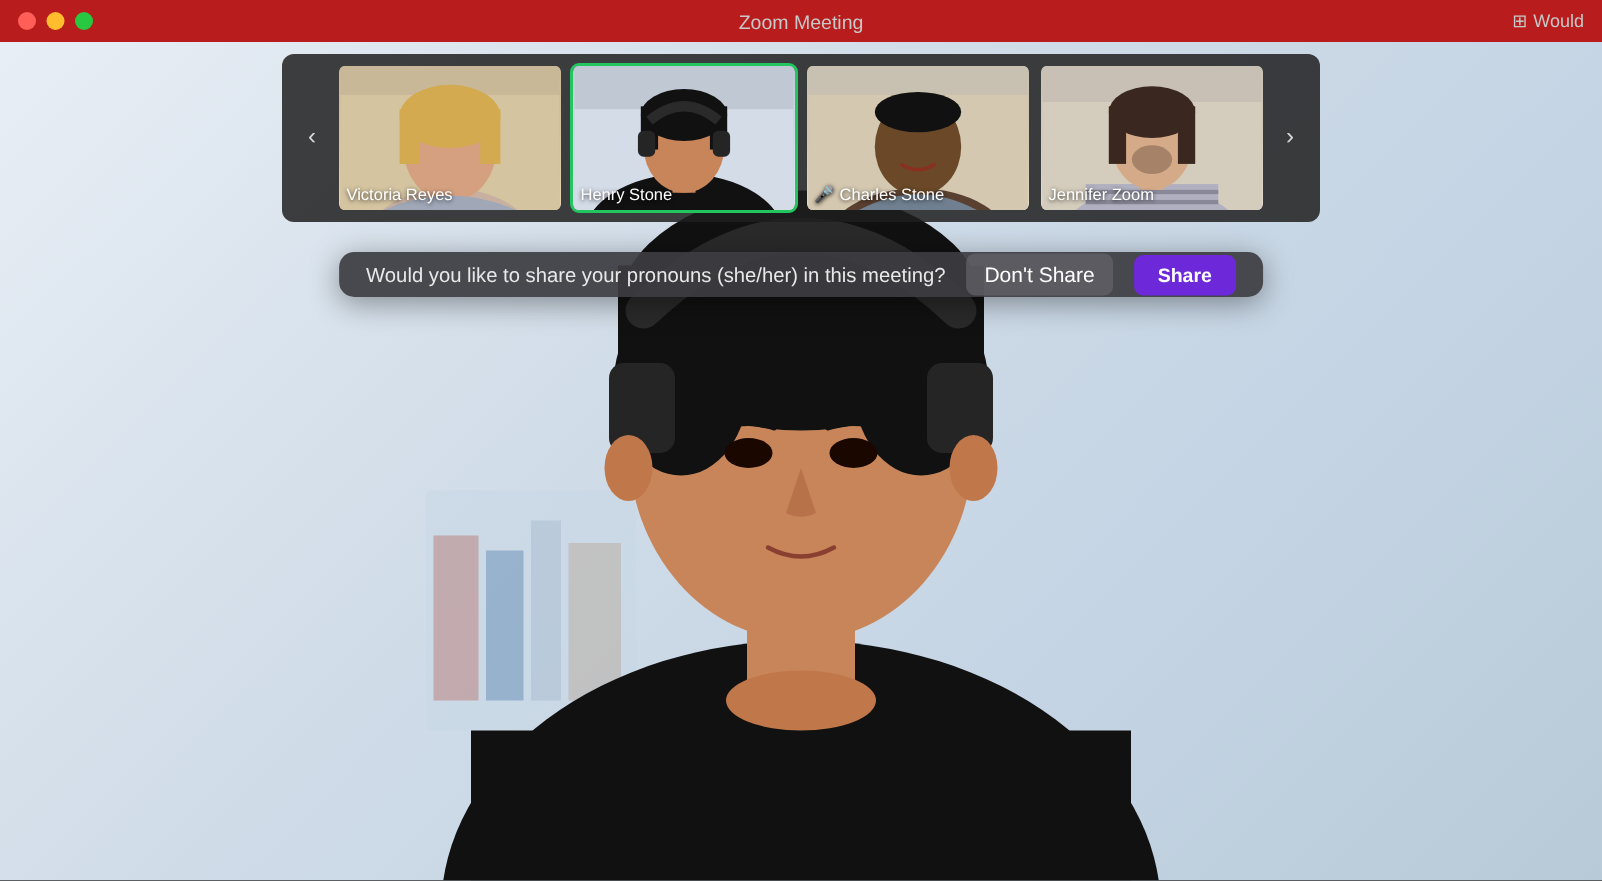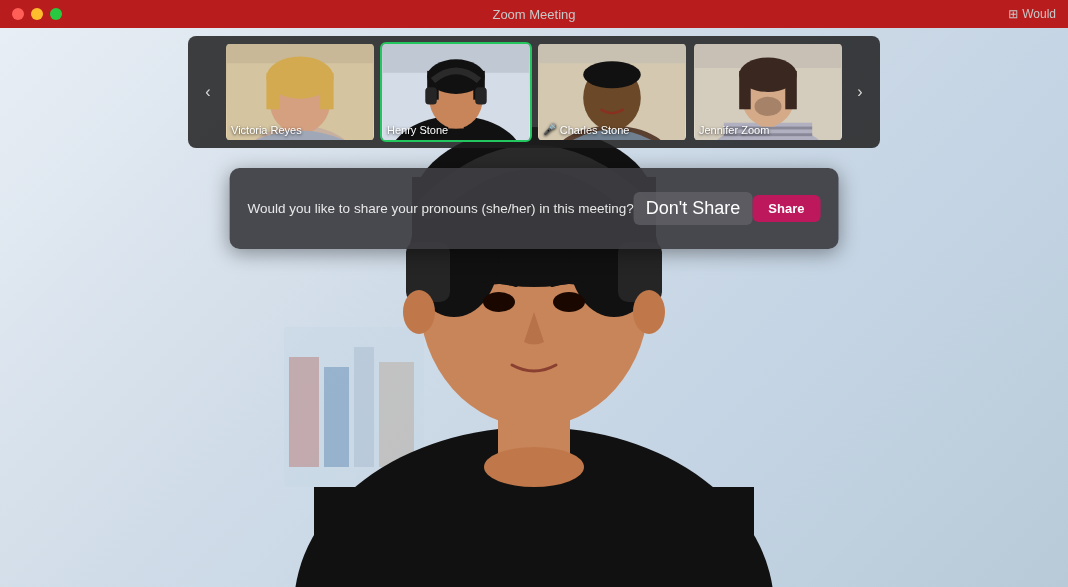--- a/index.html
+++ b/index.html
@@ -166,46 +166,47 @@
     }
 
     
     .pronoun-banner {
       position: absolute;
       top: 168px;
       left: 50%;
       transform: translateX(-50%);
       background: rgba(60, 60, 65, 0.92);
       color: #ffffff;
-      padding: 24px 18px;
+      padding: 1px 18px;
       border-radius: 10px;
       display: flex;
       align-items: center;
+      gap: 14px;
       font-size: 13.5px;
       white-space: nowrap;
       z-index: 60;
       box-shadow: 0 4px 20px rgba(0,0,0,0.4);
     }
 
     .pronoun-text {
       color: #e8e8e8;
     }
 
     .dont-share-btn {
       background: rgba(100, 100, 105, 0.7);
       color: #ffffff;
       border: none;
       padding: 6px 12px;
       border-radius: 6px;
-      font-size: 18px;
+      font-size: 14px;
       cursor: pointer;
     }
 
     .share-btn {
-      background: #be185d;
+      background: #6d28d9;
       color: #ffffff;
       border: none;
       padding: 6px 16px;
       border-radius: 6px;
       font-size: 13px;
       font-weight: 600;
       cursor: pointer;
     }
 
     

